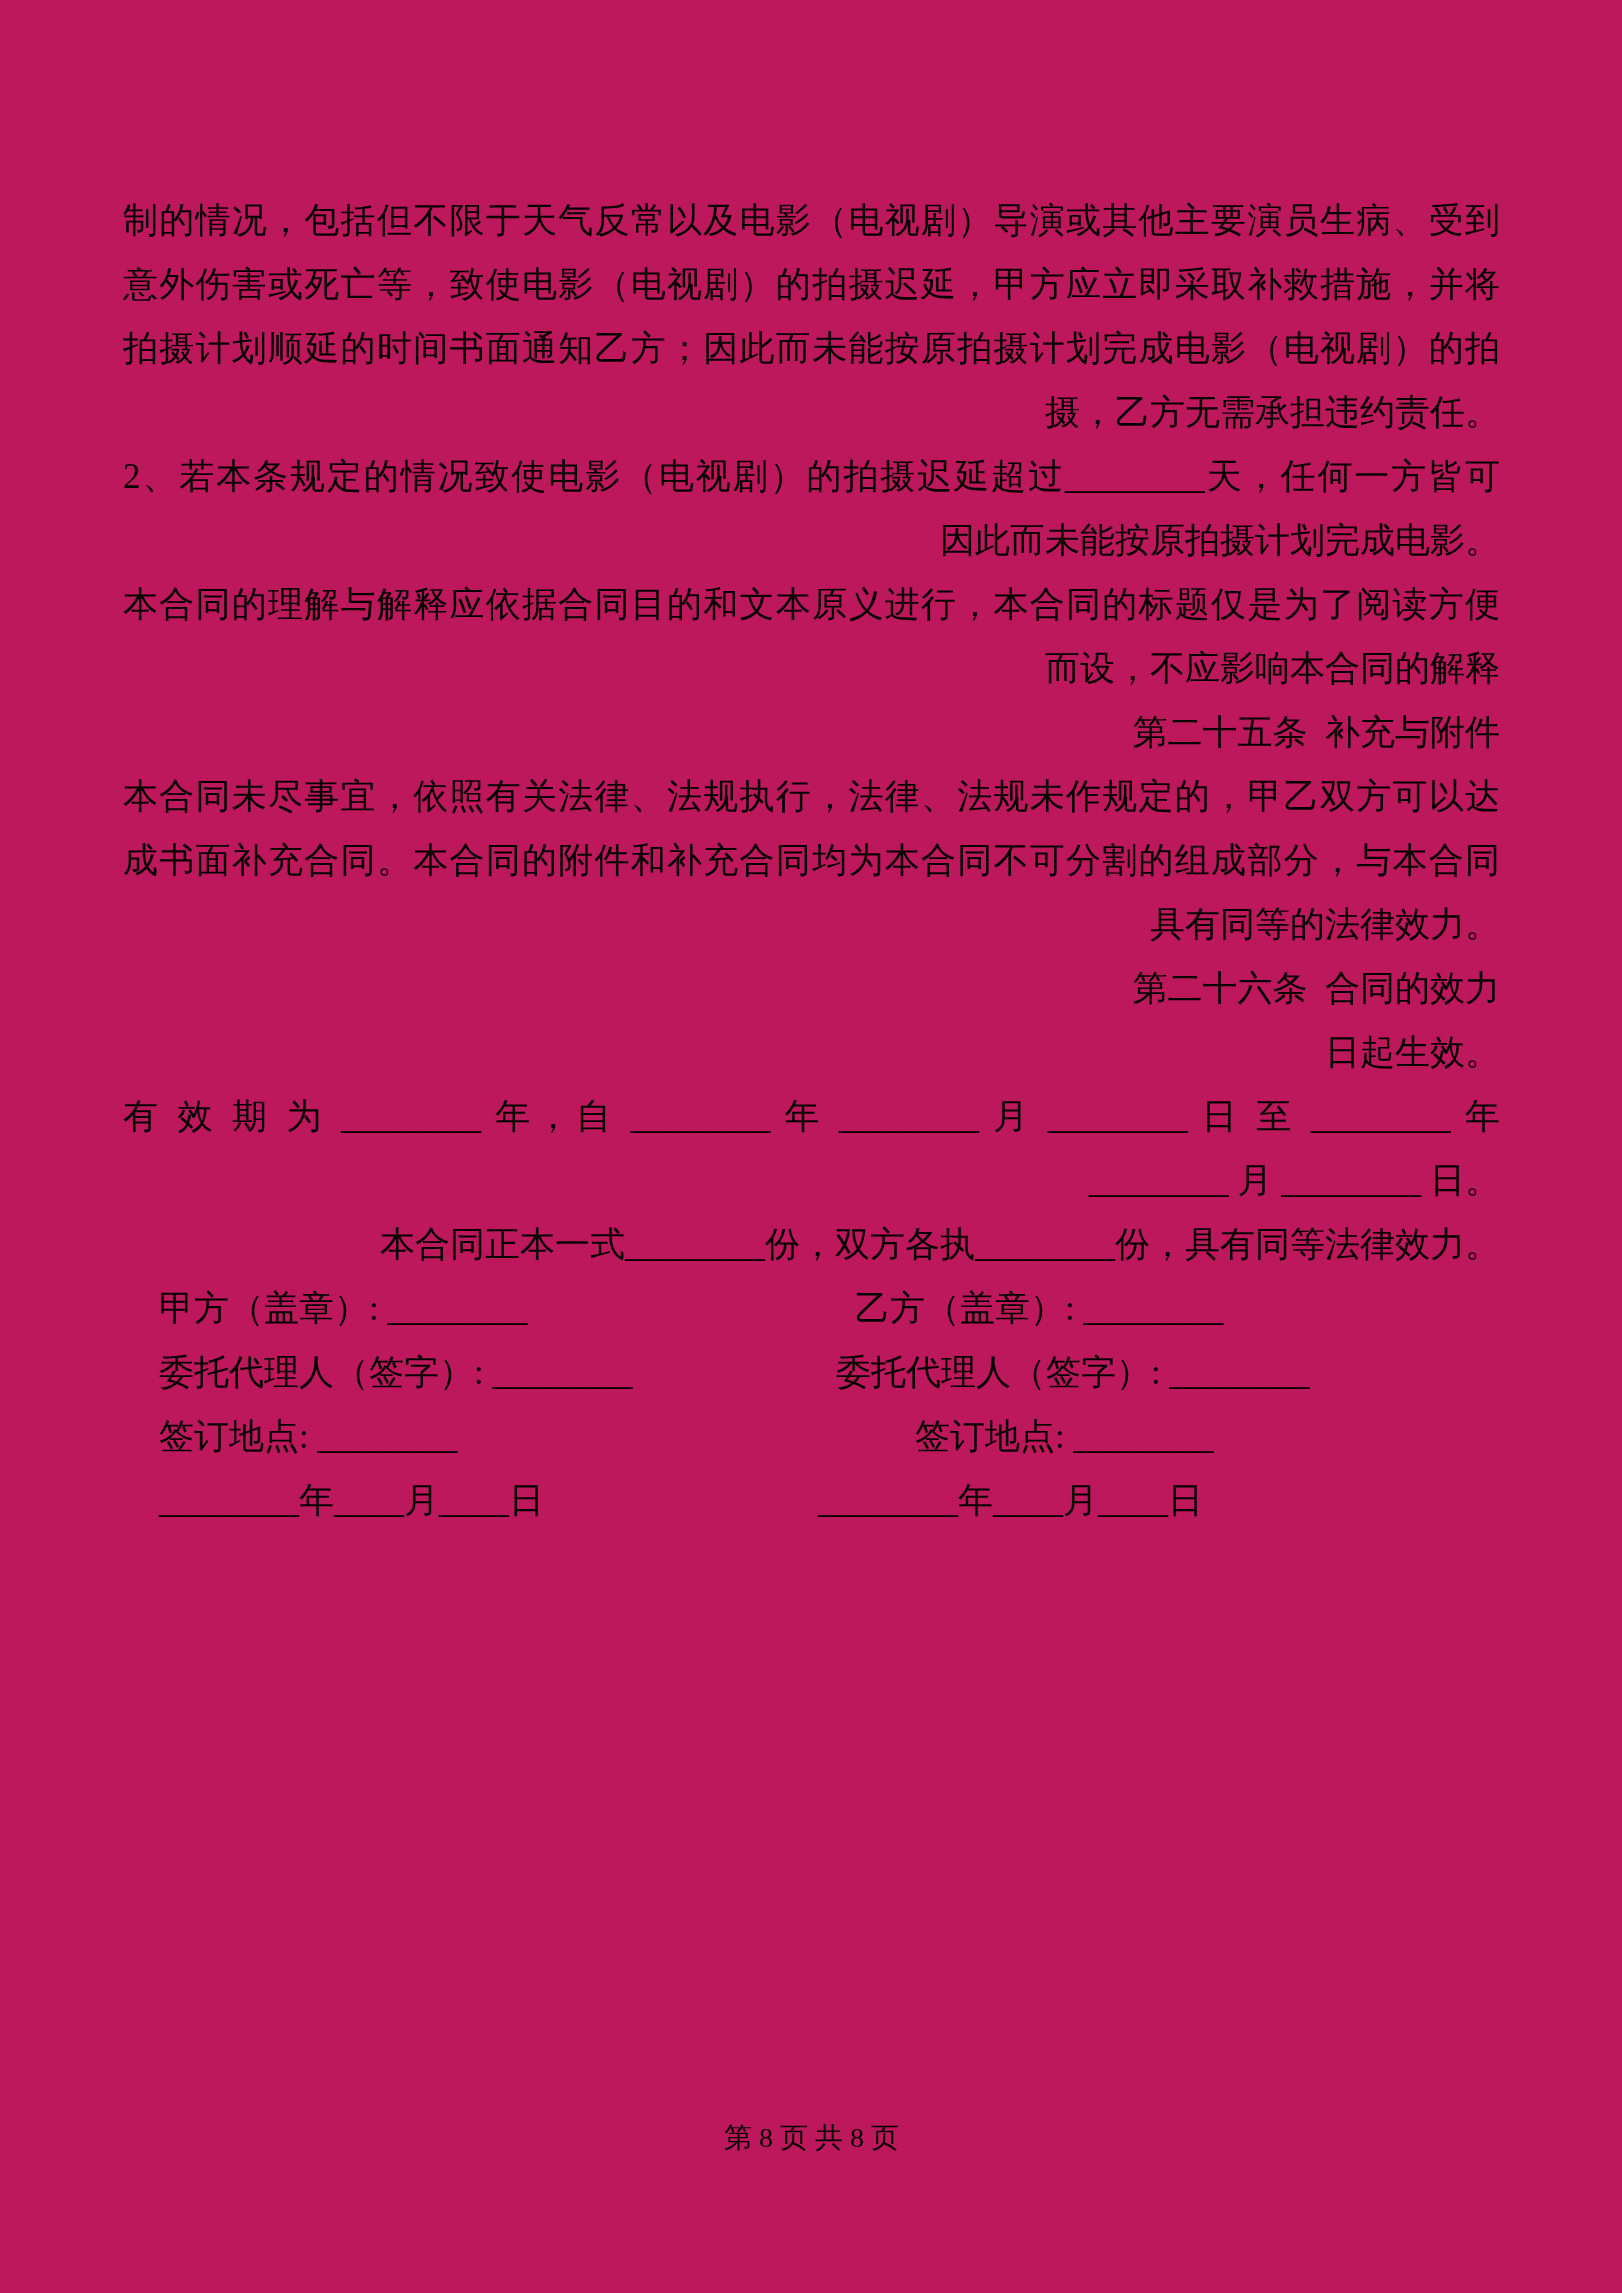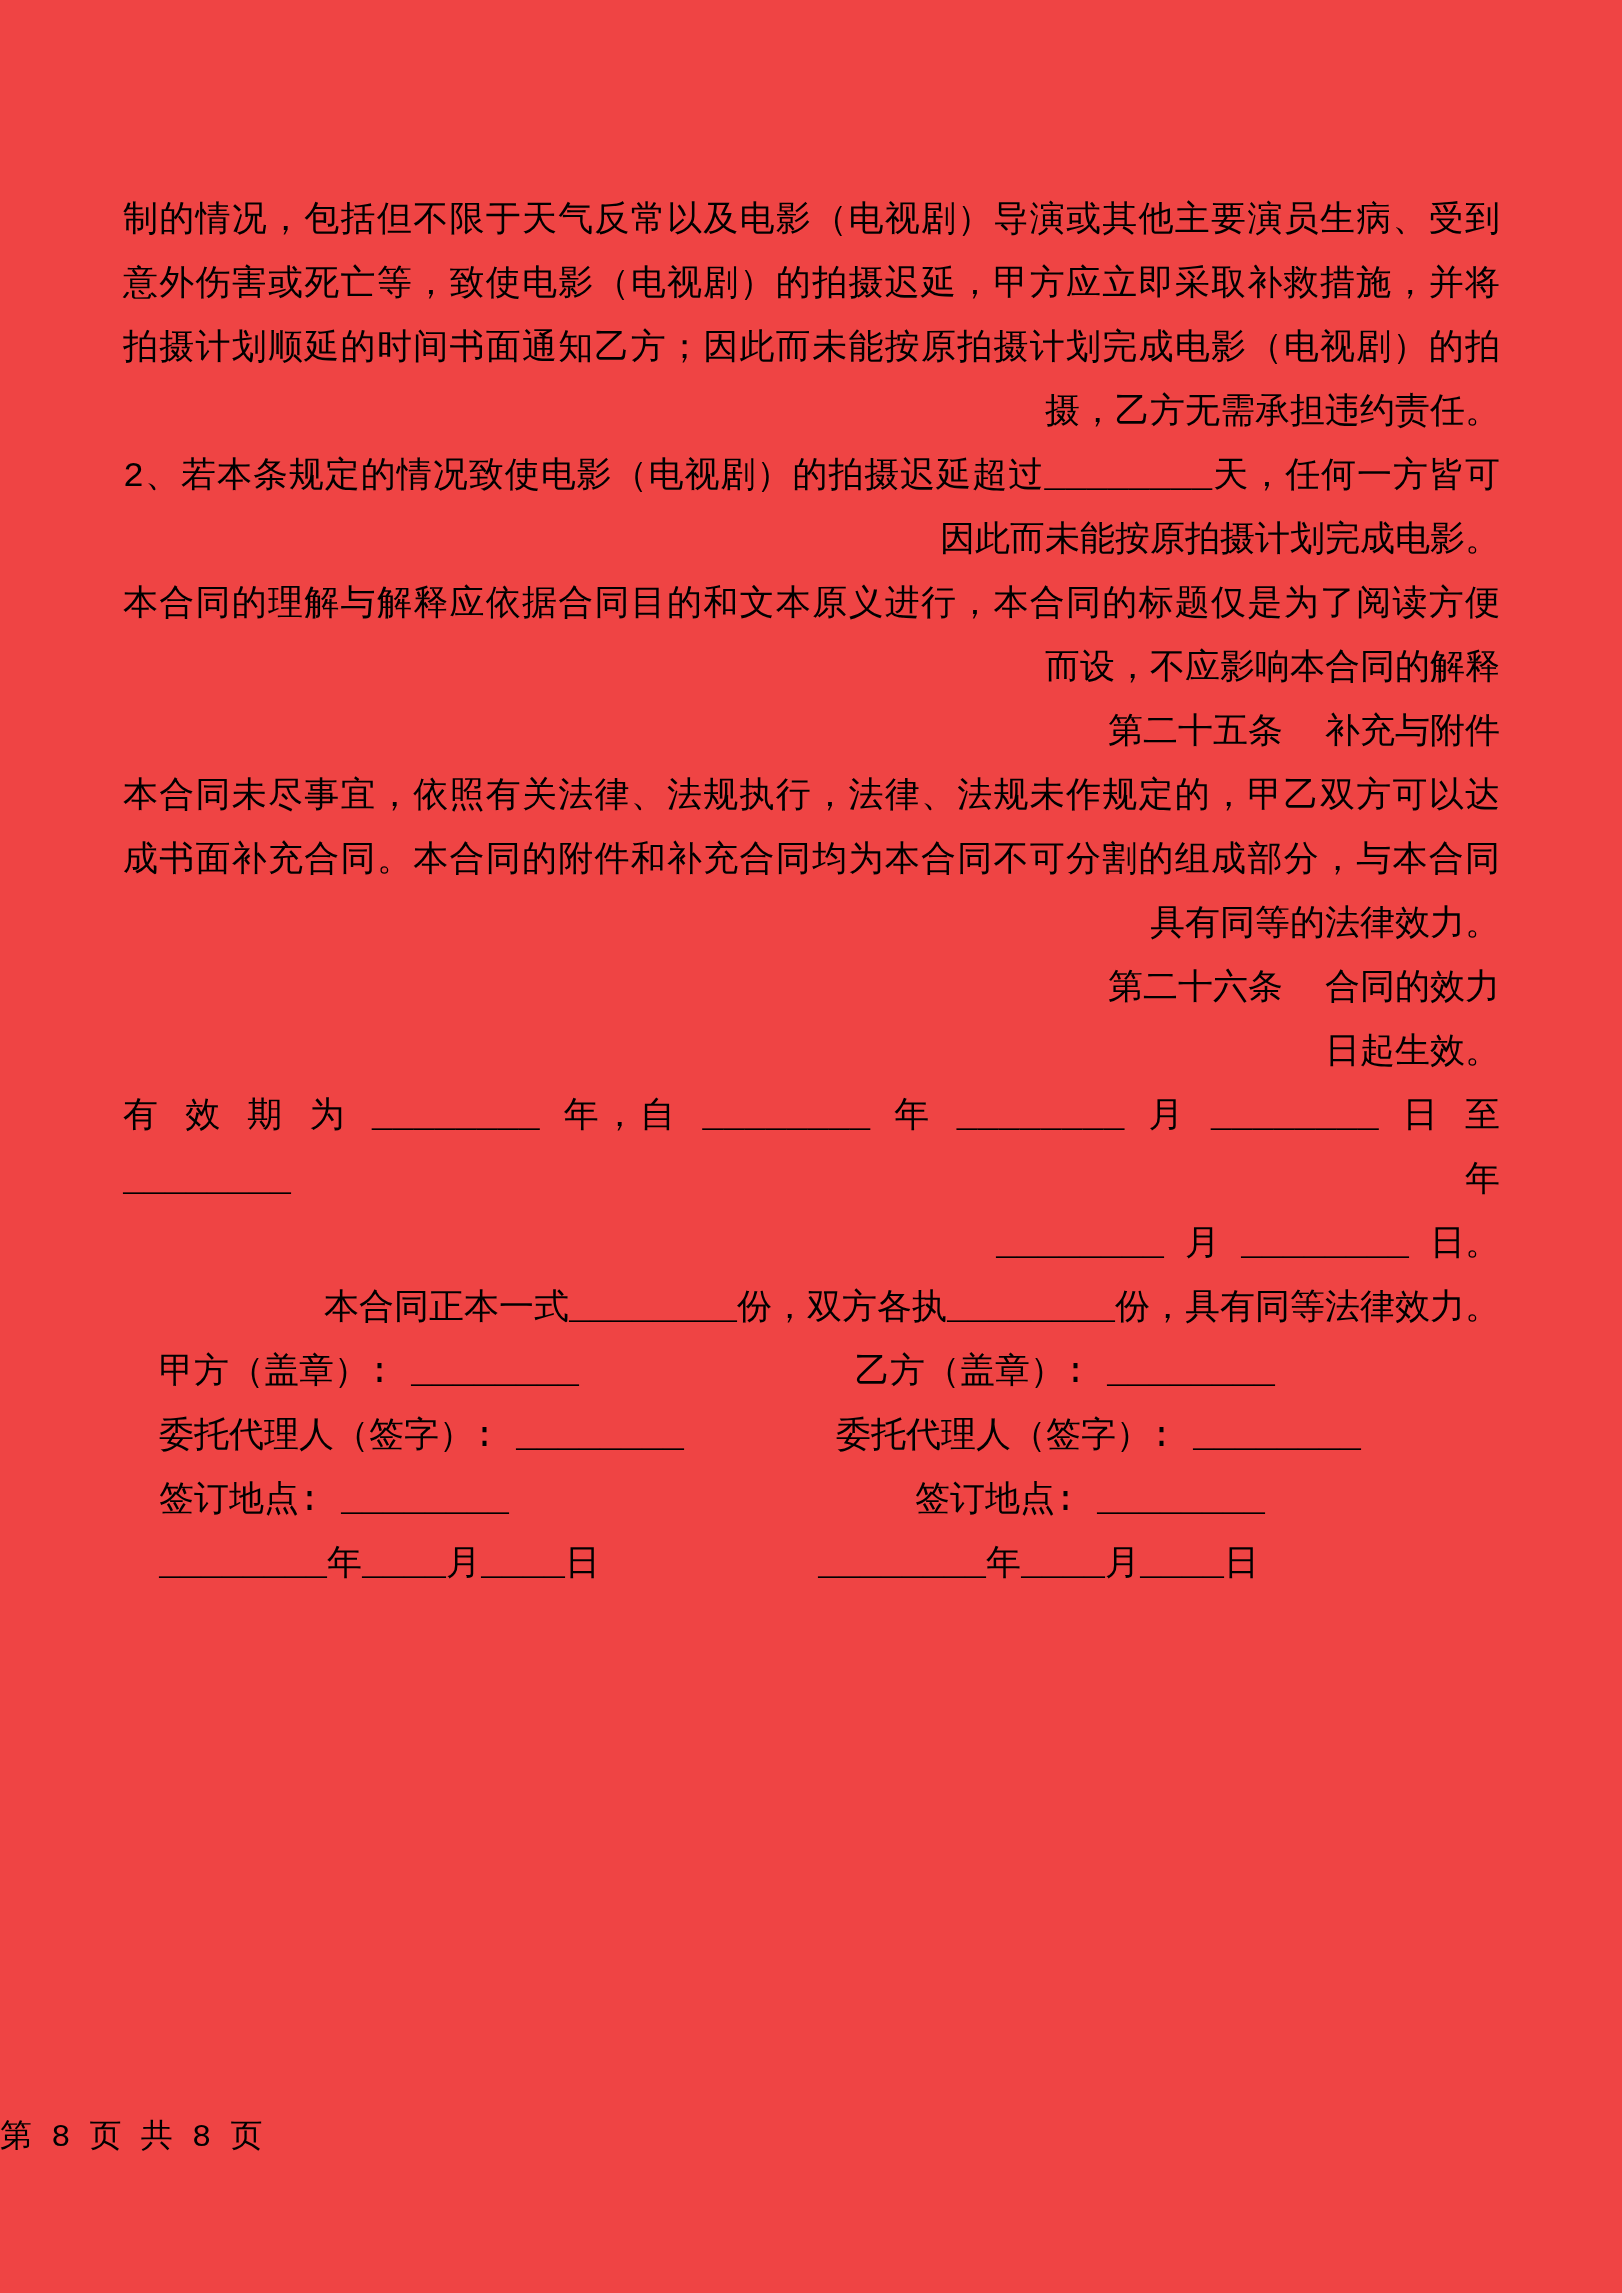--- a/index.html
+++ b/index.html
@@ -4,23 +4,23 @@
 <style>
   html, body {
     margin: 0;
     padding: 0;
     background: #ffffff;
   }
   .page {
     position: relative;
     width: 1623px;
     height: 2294px;
-    background: #ef4444;
+    background: #be185d;
     color: #000000;
-    font-family: Liberation Mono, monospace;
+    font-family: Liberation Serif, serif;
     font-size: 35px;
     overflow: hidden;
   }
   .body-text {
     position: absolute;
     left: 123px;
     top: 189px;
     width: 1377px;
   }
   .line {
@@ -48,21 +48,22 @@
   }
   .sig-row.r0 .right { left: 696px; }
   .sig-row.r1 .right { left: 677px; }
   .sig-row.r2 .right { left: 756px; }
   .sig-row.r3 .right { left: 659px; }
   .footer {
     position: absolute;
     left: 0;
     top: 2124px;
     width: 100%;
-    font-size: 32px;
+    text-align: center;
+    font-size: 28px;
     line-height: 27px;
   }
 </style>
 </head>
 <body>
 
 <div class="page">
   <div class="body-text">
 
     <div class="line fill">制的情况，包括但不限于天气反常以及电影（电视剧）导演或其他主要演员生病、受到</div>

